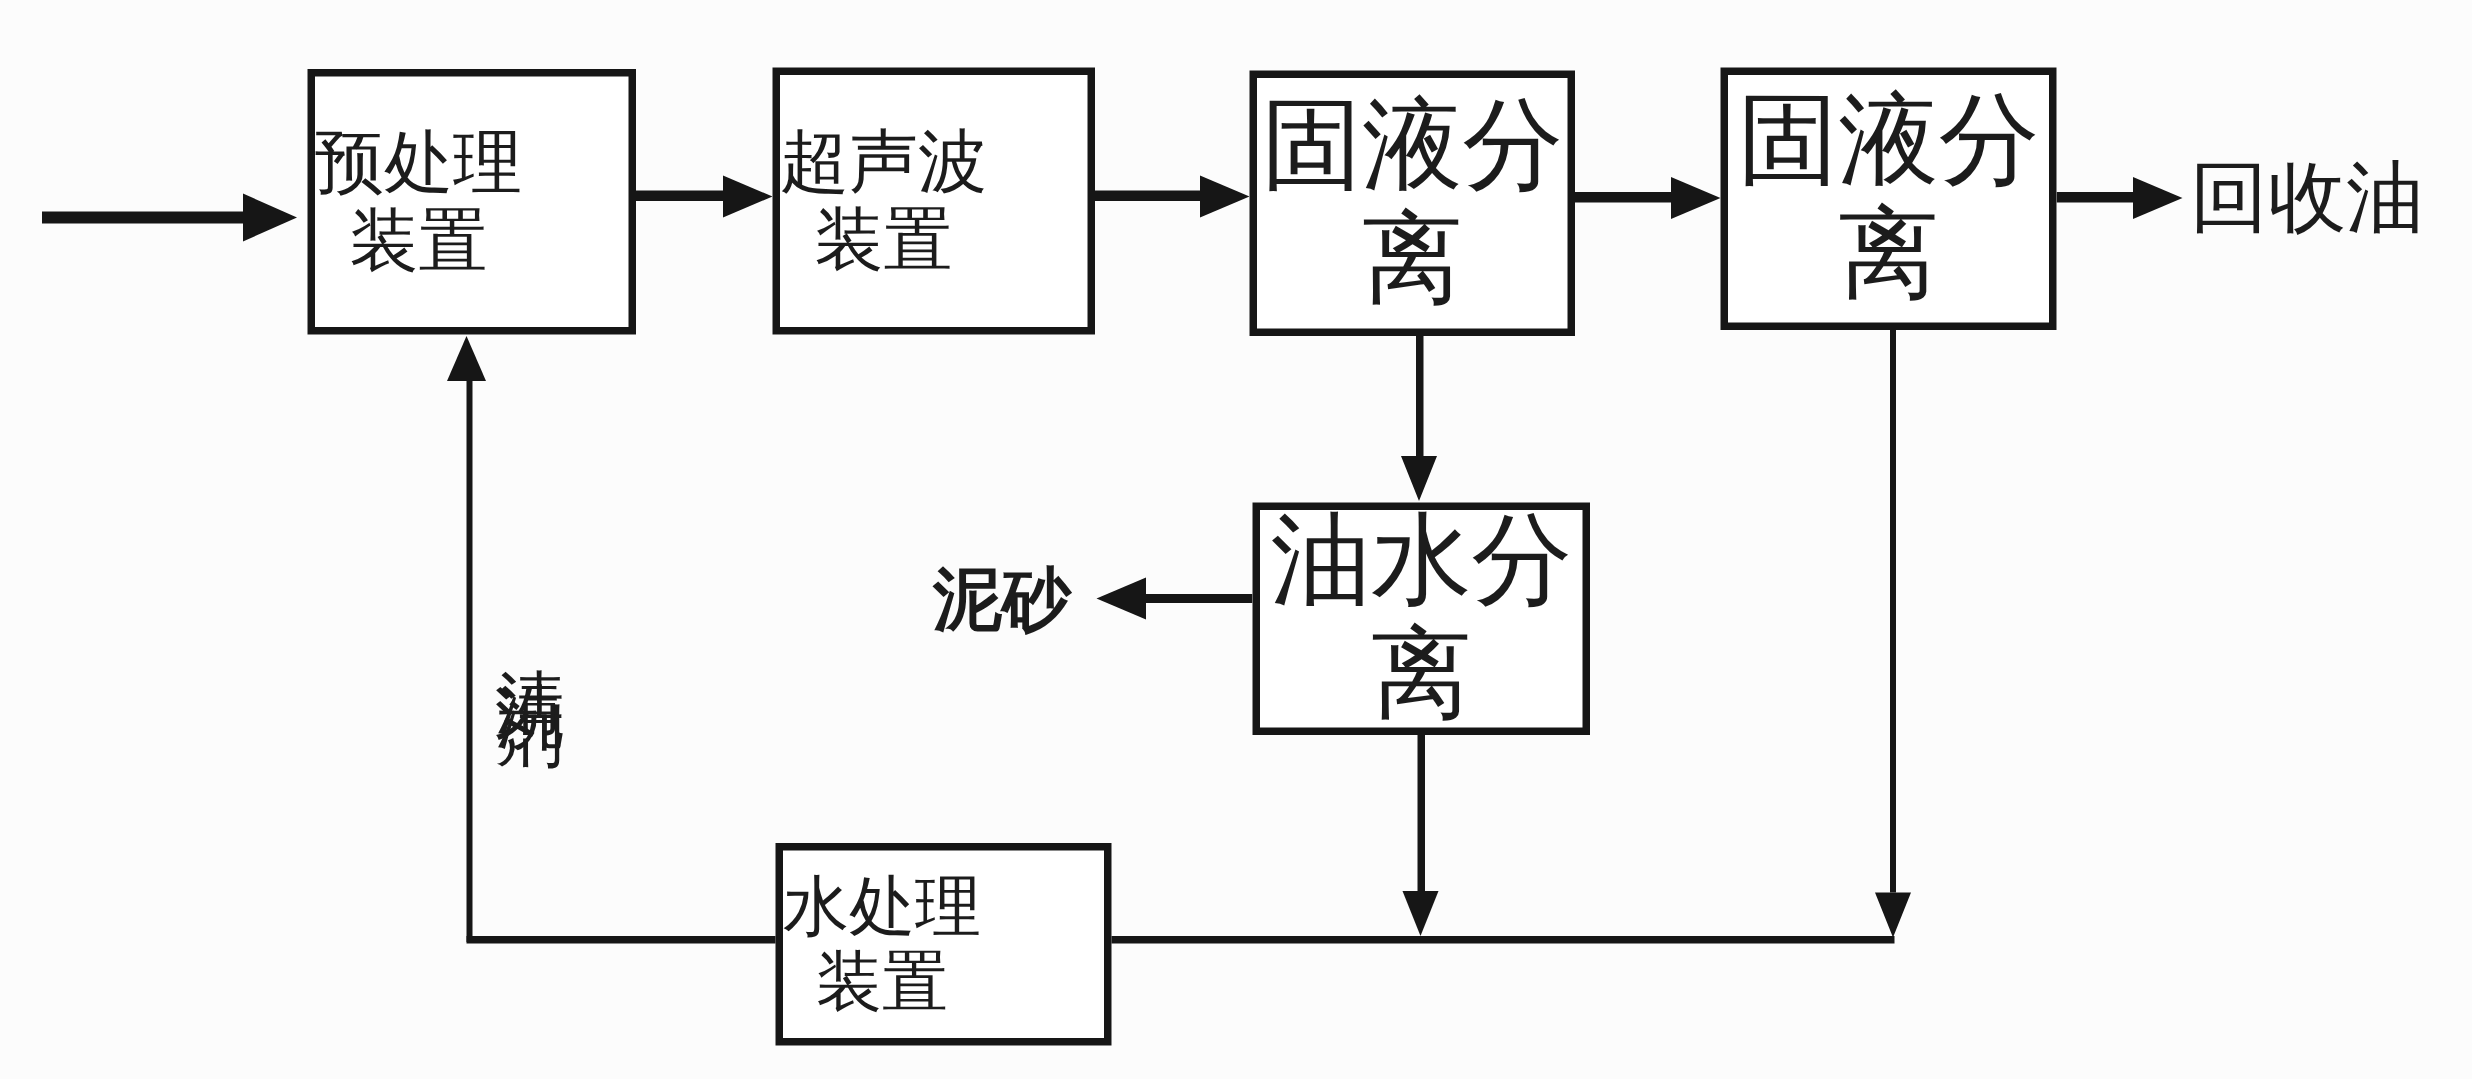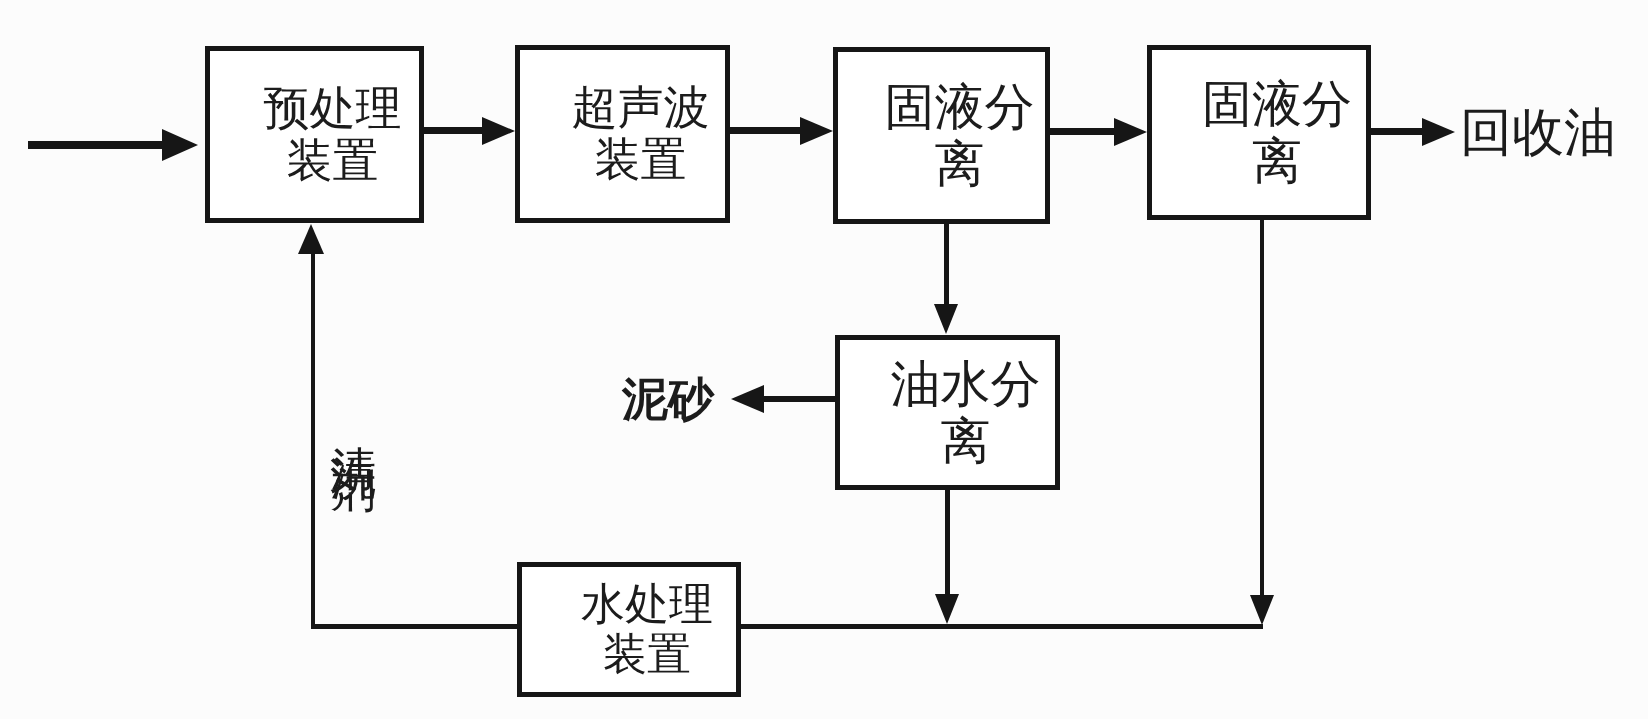--- a/index.html
+++ b/index.html
@@ -6,26 +6,26 @@
   html,body { margin:0; padding:0; background:var(--background); }
   #stage {
     position:relative; width:1648px; height:719px;
     background:var(--background); overflow:hidden;
     font-family:"Liberation Serif","DejaVu Serif",serif;
     color:#1c1c1c;
   }
   .node {
     position:absolute; box-sizing:border-box;
     border:5px solid var(--ink); background:#fff;
-    display:flex; align-items:center; justify-content:center;
-    text-align:center; z-index:2;padding-left:36px;
+    display:flex; align-items:center; justify-content:flex-start;
+    text-align:center; z-index:2;
   }
   .node .lbl { white-space:pre-line; line-height:1.13; }
   .f46 { font-size:46px; }
-  .f50 { font-size:50px; }
+  .f50 { font-size:67px; }
   .line { position:absolute; background:var(--ink); z-index:1; }
   .ah { position:absolute; width:0; height:0; z-index:1; }
   .ah.right { border-top:14px solid transparent; border-bottom:14px solid transparent; border-left:33px solid var(--ink); }
   .ah.right.big { border-top:16px solid transparent; border-bottom:16px solid transparent; border-left:36px solid var(--ink); }
   .ah.left  { border-top:14px solid transparent; border-bottom:14px solid transparent; border-right:33px solid var(--ink); }
   .ah.down  { border-left:12px solid transparent; border-right:12px solid transparent; border-top:30px solid var(--ink); }
   .ah.up    { border-left:13px solid transparent; border-right:13px solid transparent; border-bottom:30px solid var(--ink); }
   .flabel { position:absolute; white-space:pre-line; line-height:1.15; z-index:2; text-align:center; }
   .vertical { writing-mode:vertical-rl; text-orientation:upright; letter-spacing:9px; line-height:1; }
 </style>

